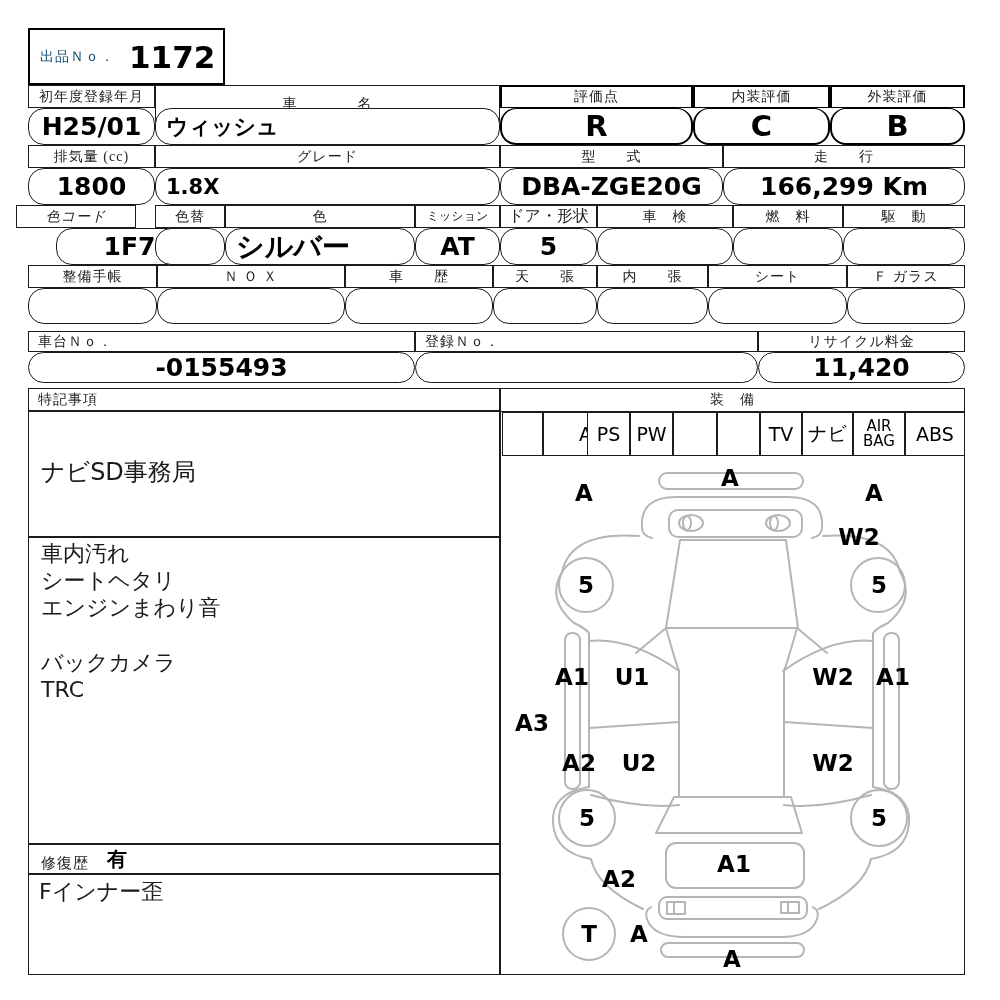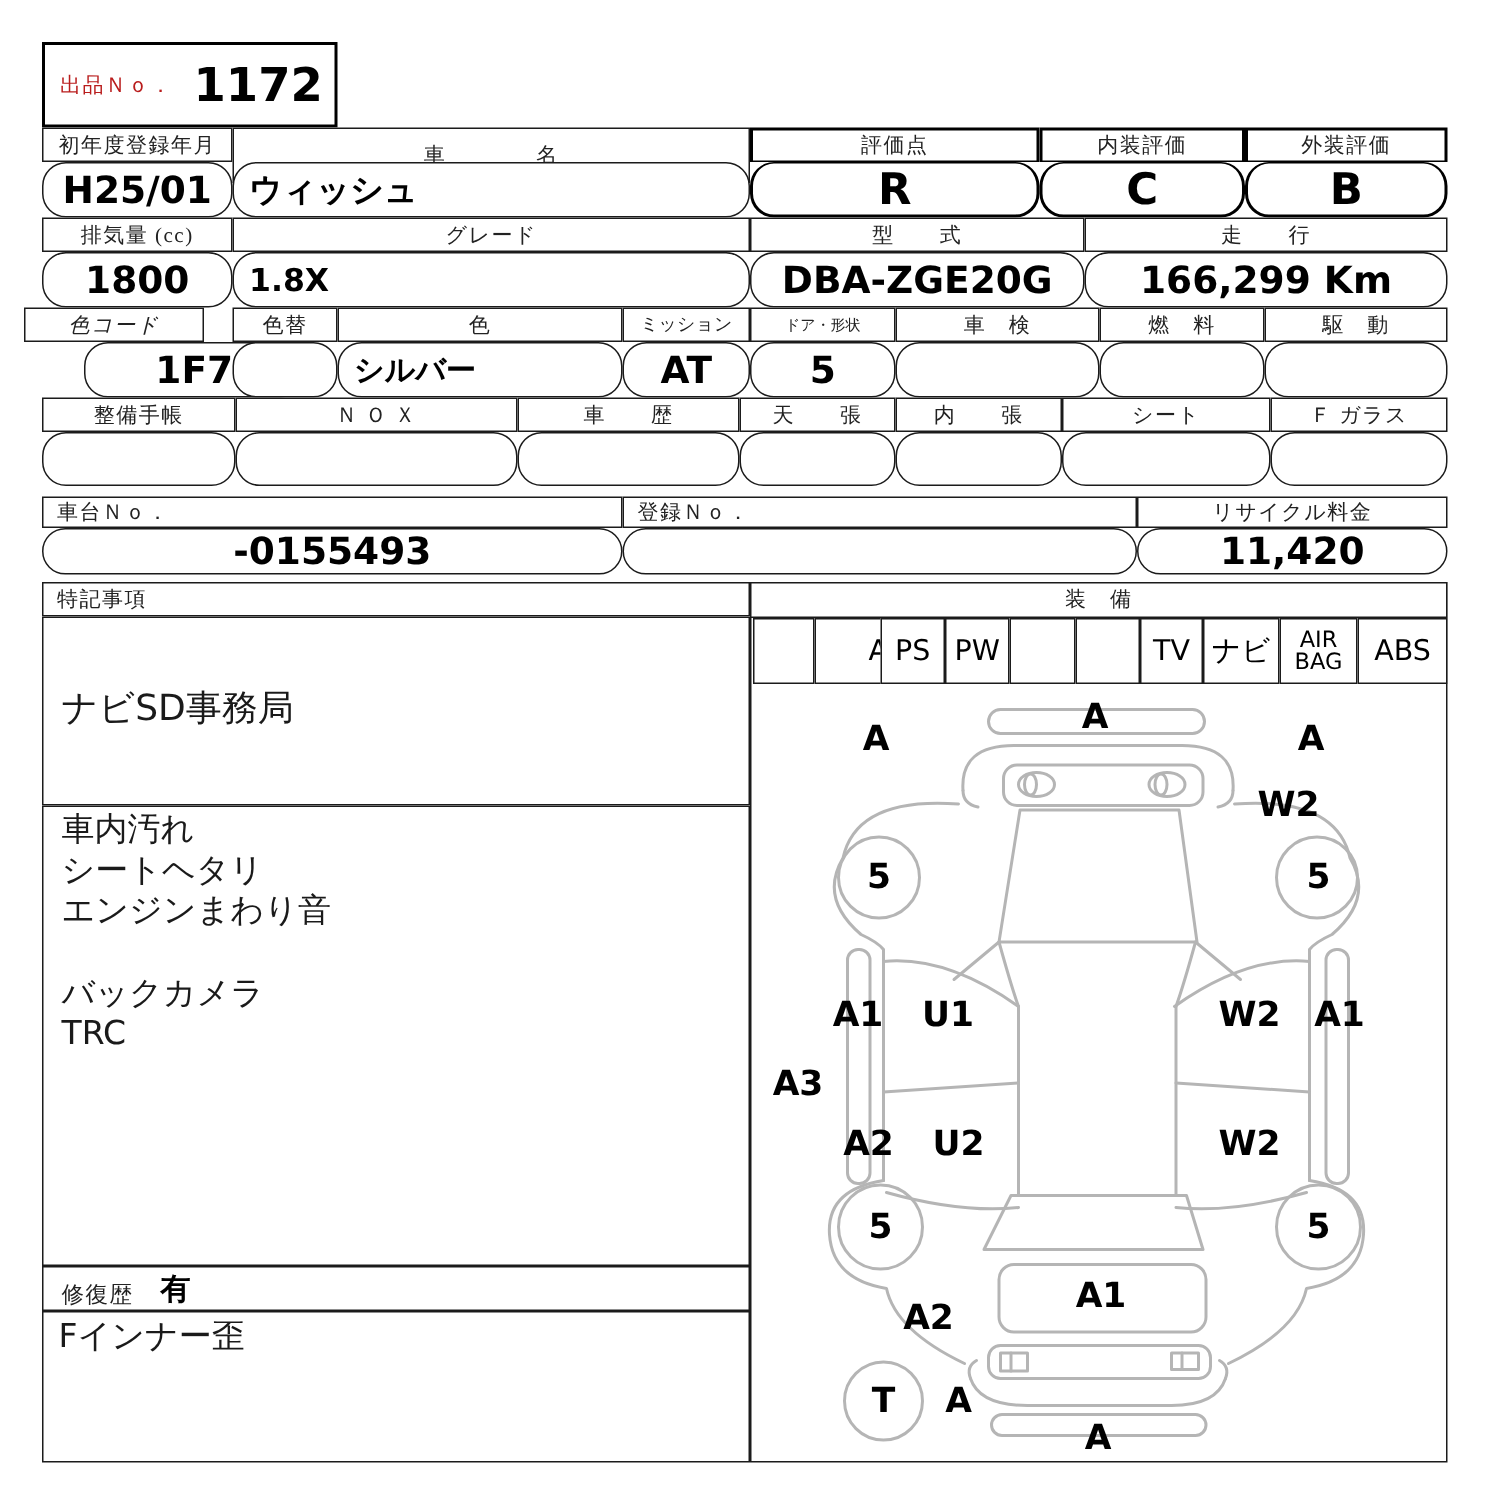--- a/index.html
+++ b/index.html
@@ -11,31 +11,31 @@
   .thick-bot{border:2px solid #000;border-top-width:1px;}
   .lbl{font-family:"Liberation Serif","DejaVu Serif",serif;font-size:14px;color:#222;
        display:flex;align-items:center;justify-content:center;letter-spacing:1px;white-space:pre;}
   .lbl.left{justify-content:flex-start;padding-left:9px;}
   .lbl.sm{font-size:12px;letter-spacing:0;}
   .val{font-family:"DejaVu Sans","Liberation Sans",sans-serif;font-weight:bold;font-size:25px;
        display:flex;align-items:center;justify-content:center;border-radius:16px;}
   .val.left{justify-content:flex-start;padding-left:10px;}
   .val.big{font-size:29px;}
   .val.md{font-size:22px;}
-  .val.smv{font-size:20px;}
+  .val.smv{font-size:28px;}
   .note{font-family:"DejaVu Sans","Liberation Sans",sans-serif;font-size:22px;color:#1a1a1a;
         white-space:pre-line;line-height:1.22;}
   .eq{font-family:"DejaVu Sans","Liberation Sans",sans-serif;font-weight:500;font-size:19px;
       display:flex;align-items:center;justify-content:center;white-space:pre-line;text-align:center;}
   .eq.two{font-size:15px;line-height:1.02;}
   .dmg{position:absolute;transform:translate(-50%,-50%);
        font-family:"DejaVu Sans","Liberation Sans",sans-serif;font-weight:bold;font-size:23px;color:#000;}
   #carSvg{position:absolute;left:501px;top:457px;}
   #dmgLayer{position:absolute;left:501px;top:457px;width:462px;height:516px;}
-  .auction-label{font-family:"Liberation Serif","DejaVu Serif",serif;font-size:14px;color:#b91c1c;letter-spacing:1px;}
+  .auction-label{font-family:"Liberation Serif","DejaVu Serif",serif;font-size:14px;color:#0c4a6e;letter-spacing:1px;}
   .auction-no{font-family:"DejaVu Sans","Liberation Sans",sans-serif;font-weight:bold;font-size:31px;margin-left:14px;}
   .repair-lbl{font-family:"Liberation Serif","DejaVu Serif",serif;font-size:15px;color:#222;letter-spacing:1px;}
   .repair-val{font-family:"DejaVu Sans","Liberation Sans",sans-serif;font-weight:bold;font-size:20px;margin-left:18px;}
 </style>
 </head>
 <body>
 
 <div id="sheet">
 
   <div class="cell thick" style="left:28px;top:28px;width:197px;height:57px;display:flex;align-items:center;padding-left:10px;">
@@ -62,21 +62,21 @@
 
   <div class="cell val" style="left:28px;top:168px;width:127px;height:37px;">1800</div>
   <div class="cell val left md" style="left:155px;top:168px;width:345px;height:37px;font-size:21px;">1.8X</div>
   <div class="cell val" style="left:500px;top:168px;width:223px;height:37px;">DBA-ZGE20G</div>
   <div class="cell val" style="left:723px;top:168px;width:242px;height:37px;">166,299 Km</div>
 
   <div class="cell lbl" style="left:16px;top:205px;width:120px;height:23px;font-style:italic;">色コード</div>
   <div class="cell lbl" style="left:155px;top:205px;width:70px;height:23px;">色替</div>
   <div class="cell lbl" style="left:225px;top:205px;width:190px;height:23px;">色</div>
   <div class="cell lbl sm" style="left:415px;top:205px;width:85px;height:23px;">ミッション</div>
-  <div class="cell lbl sm" style="left:500px;top:205px;width:97px;height:23px;font-size:10px;">ドア・形状</div>
+  <div class="cell lbl sm" style="left:500px;top:205px;width:97px;height:23px;font-size:16px;">ドア・形状</div>
   <div class="cell lbl" style="left:597px;top:205px;width:136px;height:23px;">車　検</div>
   <div class="cell lbl" style="left:733px;top:205px;width:110px;height:23px;">燃　料</div>
   <div class="cell lbl" style="left:843px;top:205px;width:122px;height:23px;">駆　動</div>
 
   <div class="cell val" style="left:28px;top:228px;width:147px;height:37px;margin-left:28px;">1F7</div>
   <div class="cell val" style="left:155px;top:228px;width:70px;height:37px;"></div>
   <div class="cell val left smv" style="left:225px;top:228px;width:190px;height:37px;">シルバー</div>
   <div class="cell val" style="left:415px;top:228px;width:85px;height:37px;">AT</div>
   <div class="cell val" style="left:500px;top:228px;width:97px;height:37px;">5</div>
   <div class="cell val" style="left:597px;top:228px;width:136px;height:37px;"></div>

